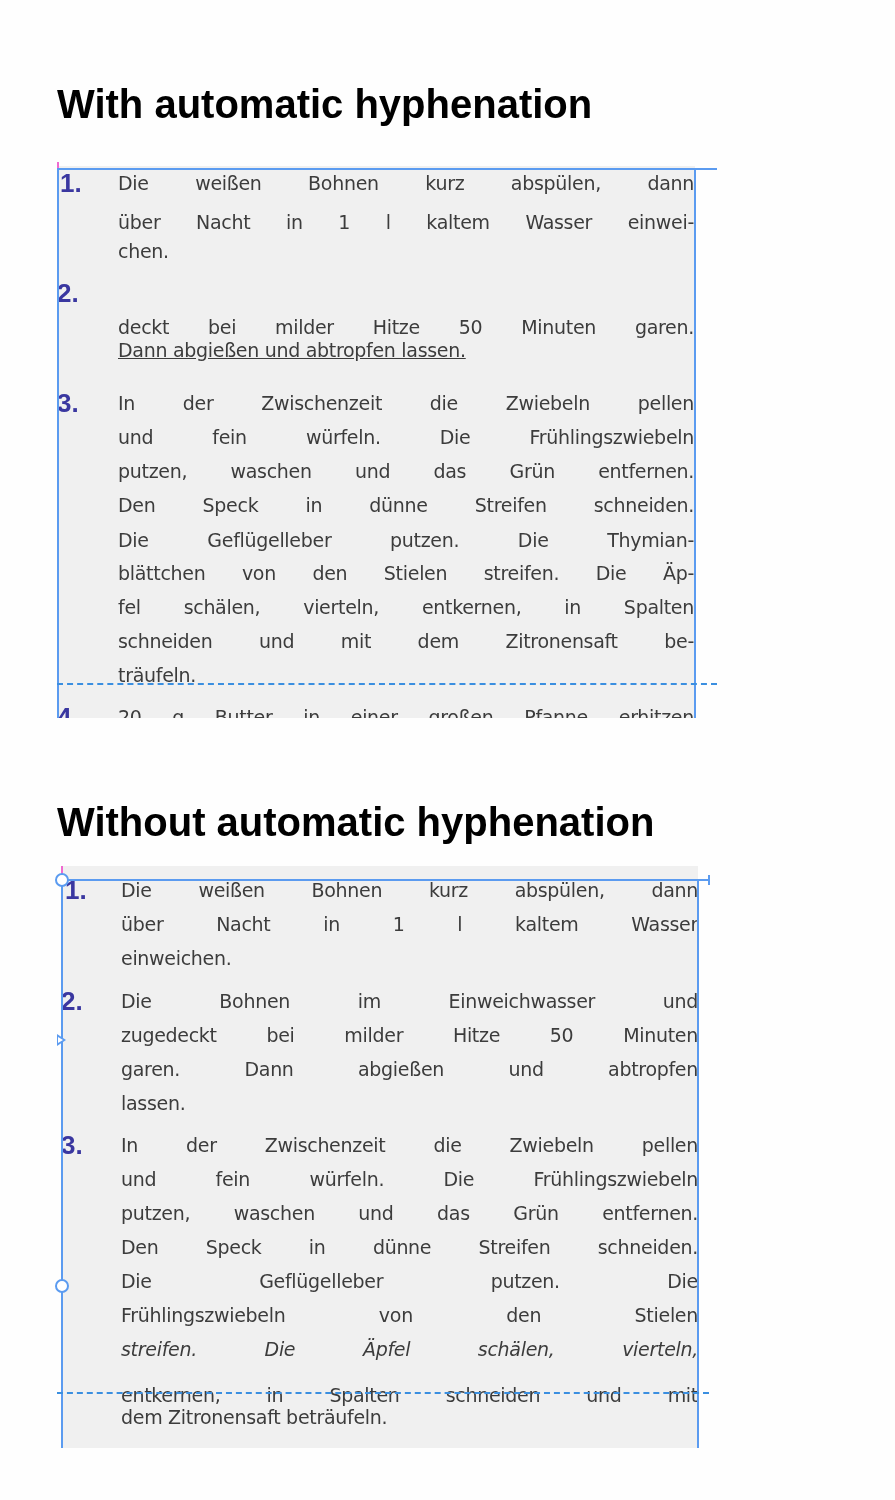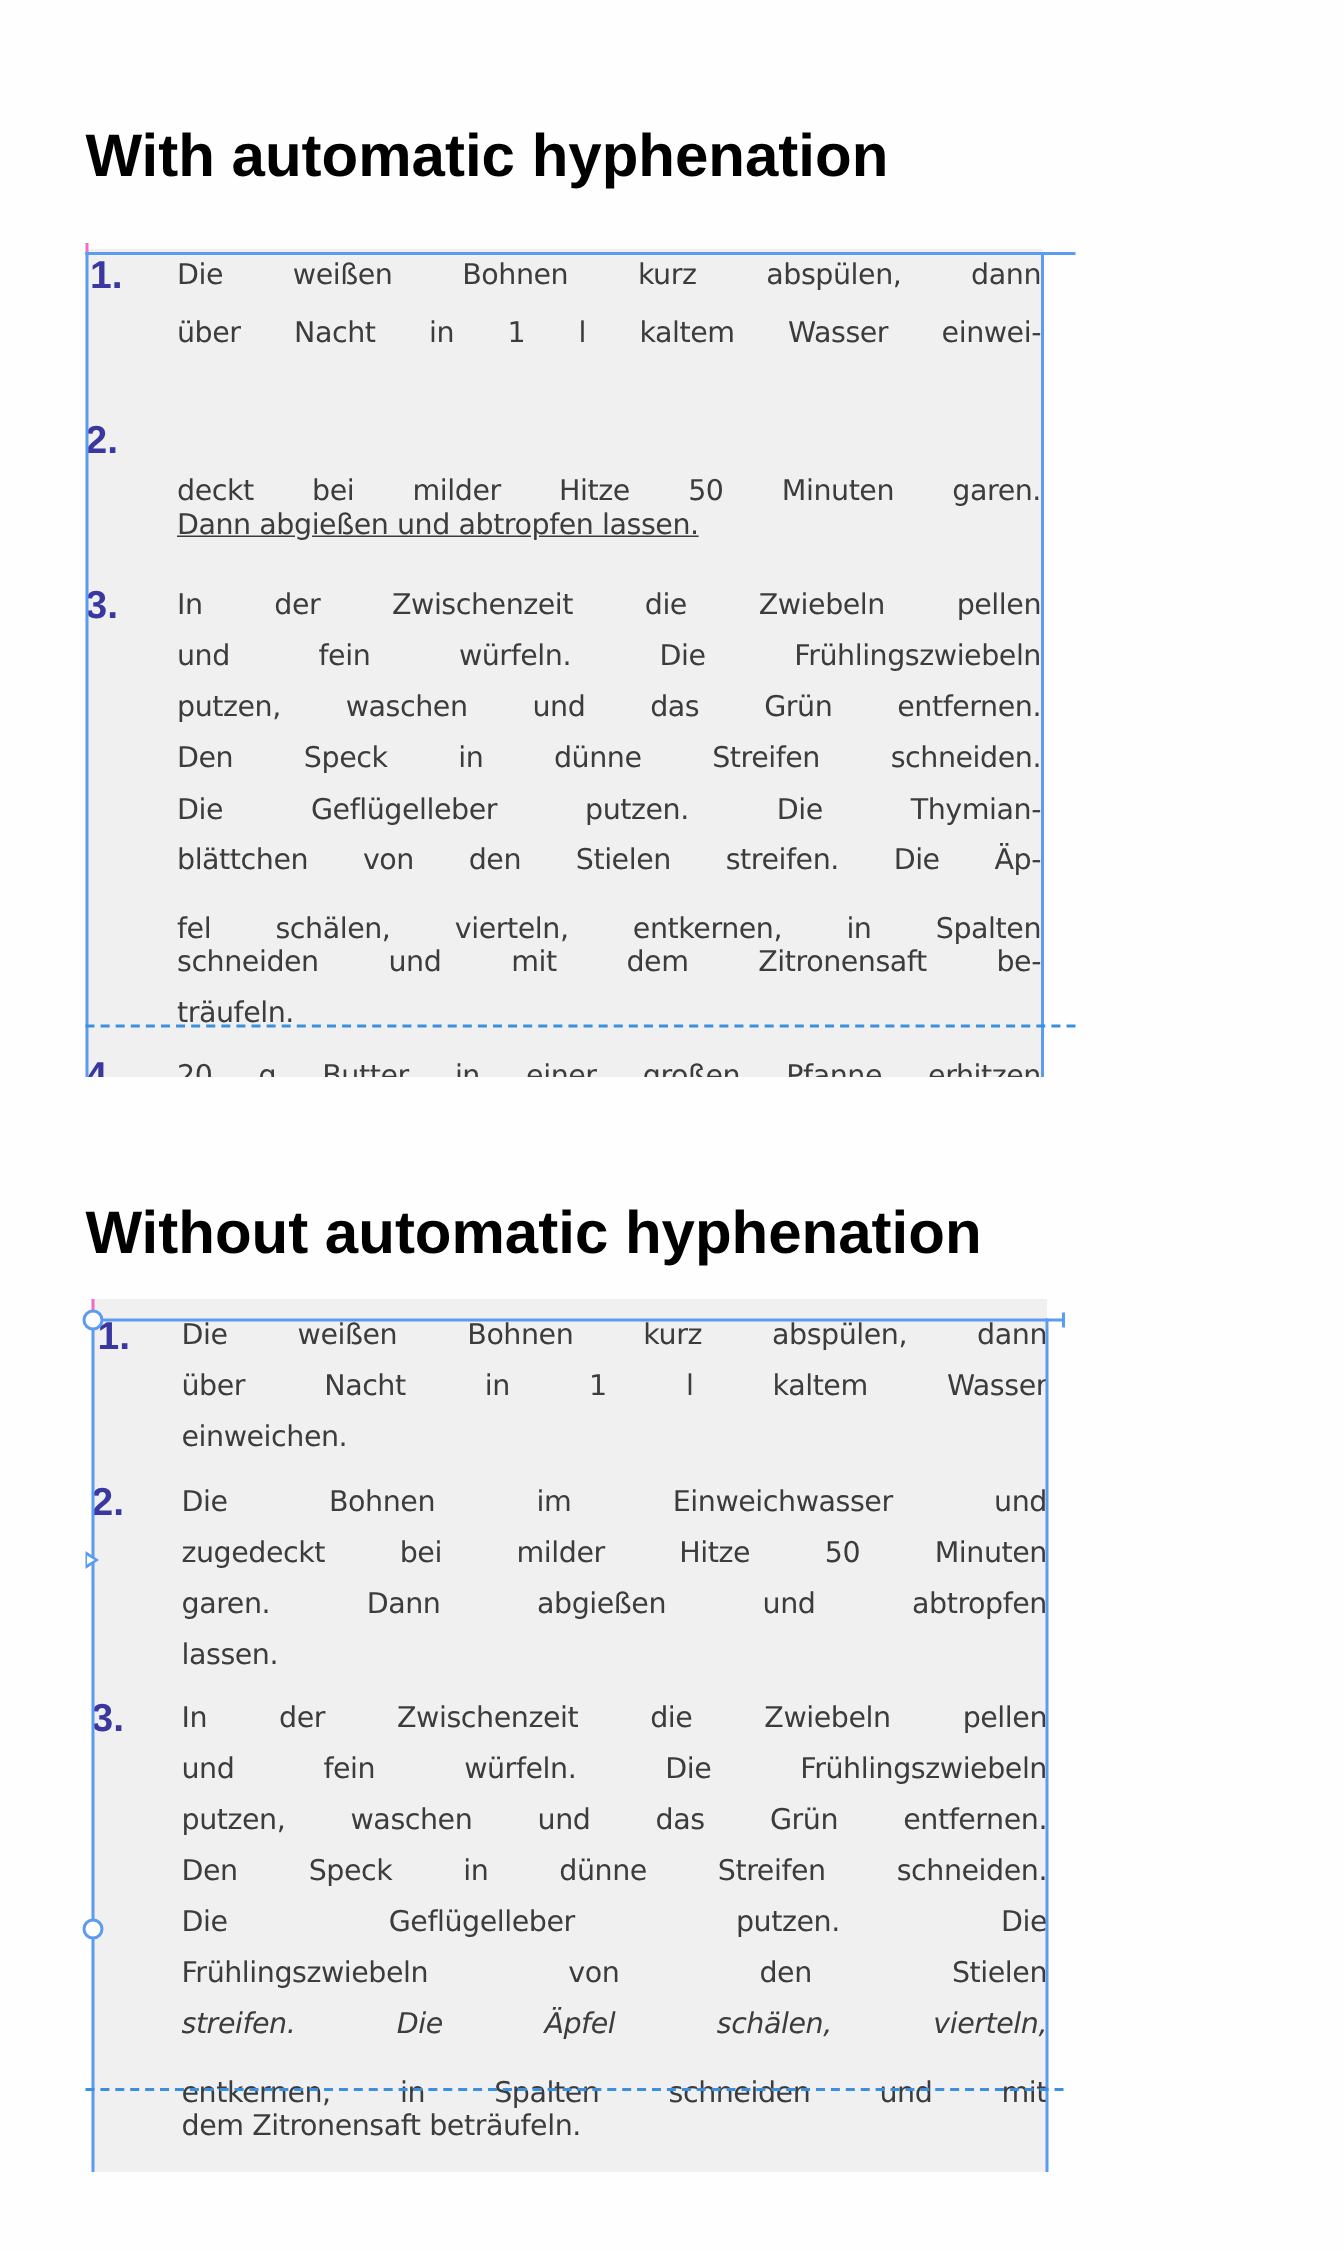--- a/index.html
+++ b/index.html
@@ -50,33 +50,34 @@
 </head>
 <body>
 
 <h1 class="heading" style="top:82px;">With automatic hyphenation</h1>
 
 <div class="panel" style="left:57px; top:166px; width:638px; height:552px;">
 
   <span class="num" style="left:3px; top:0px;">1.</span>
   <div class="line" style="left:61px; top:0px; width:576px;">Die weißen Bohnen kurz abspülen, dann</div>
   <div class="line" style="left:61px; top:39px; width:576px;">über Nacht in 1 l kaltem Wasser einwei-</div>
+  <div class="line last" style="left:61px; top:68px; width:576px;">chen.</div>
 
   <span class="num" style="left:0px; top:110px;">2.</span>
   <div class="line" style="left:61px; top:144px; width:576px;">deckt bei milder Hitze 50 Minuten garen.</div>
   <div class="line last" style="left:61px; top:167px; width:576px;text-decoration:underline;">Dann abgießen und abtropfen lassen.</div>
 
   <span class="num" style="left:0px; top:220px;">3.</span>
   <div class="line" style="left:61px; top:220px; width:576px;">In der Zwischenzeit die Zwiebeln pellen</div>
   <div class="line" style="left:61px; top:254px; width:576px;">und fein würfeln. Die Frühlingszwiebeln</div>
   <div class="line" style="left:61px; top:288px; width:576px;">putzen, waschen und das Grün entfernen.</div>
   <div class="line" style="left:61px; top:322px; width:576px;">Den Speck in dünne Streifen schneiden.</div>
   <div class="line" style="left:61px; top:346px; width:576px;margin-top:11px;">Die Geflügelleber putzen. Die Thymian-</div>
   <div class="line" style="left:61px; top:390px; width:576px;">blättchen von den Stielen streifen. Die Äp-</div>
-  <div class="line" style="left:61px; top:436px; width:576px;">fel schälen, vierteln, entkernen, in Spalten</div>
+  <div class="line" style="left:61px; top:424px; width:576px;">fel schälen, vierteln, entkernen, in Spalten</div>
   <div class="line" style="left:61px; top:458px; width:576px;">schneiden und mit dem Zitronensaft be-</div>
   <div class="line last" style="left:61px; top:492px; width:576px;">träufeln.</div>
 
   <span class="num" style="left:0px; top:534px;">4.</span>
   <div class="line" style="left:61px; top:534px; width:576px;">20 g Butter in einer großen Pfanne erhitzen</div>
 </div>
 
 <div class="tick-pink" style="left:57px; top:162px; height:8px;"></div>
 <div class="frame-top" style="left:57px; top:168px; width:660px;"></div>
 <div class="frame-v" style="left:57px; top:168px; height:550px;"></div>

